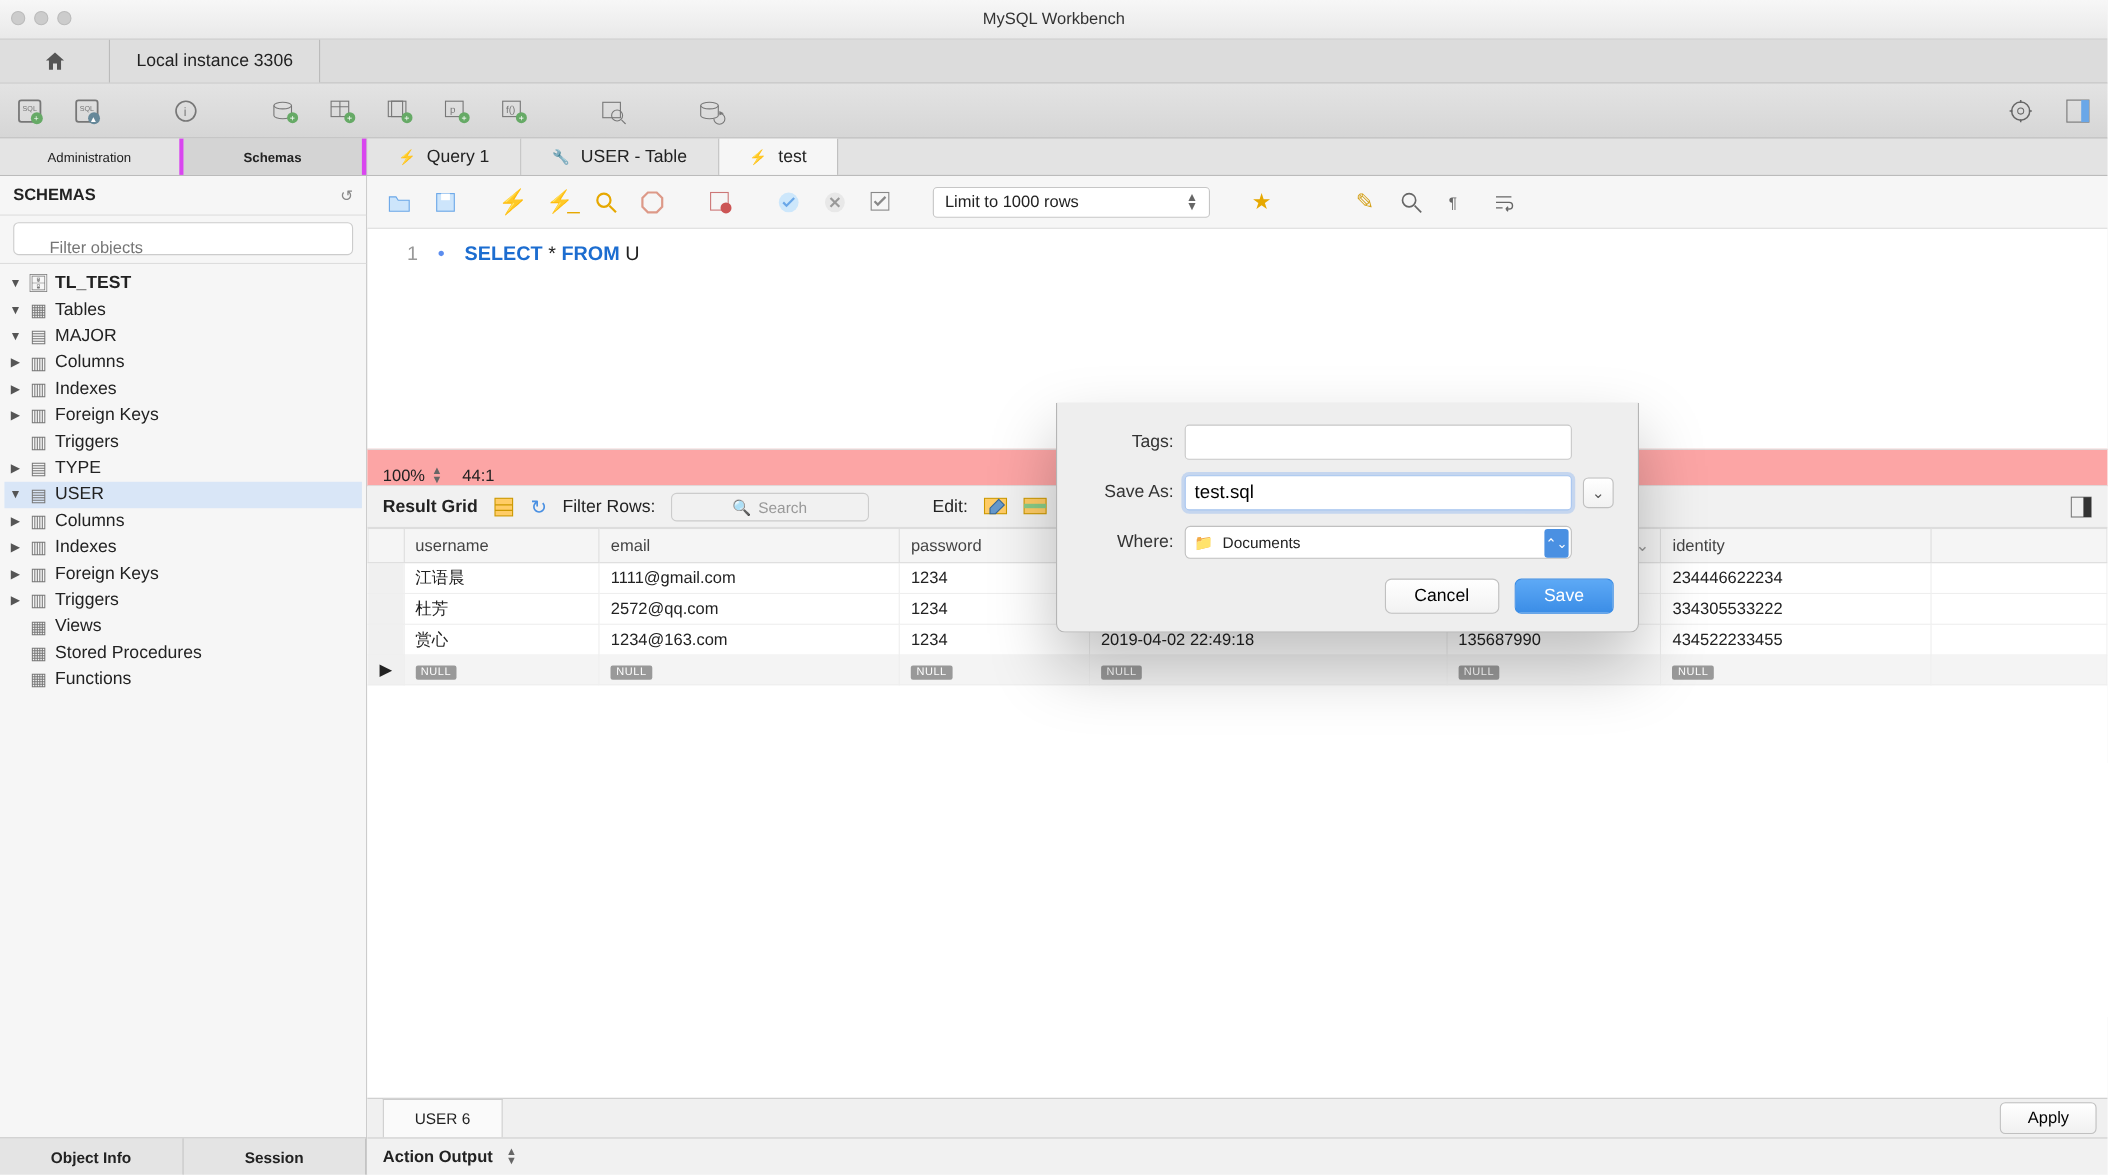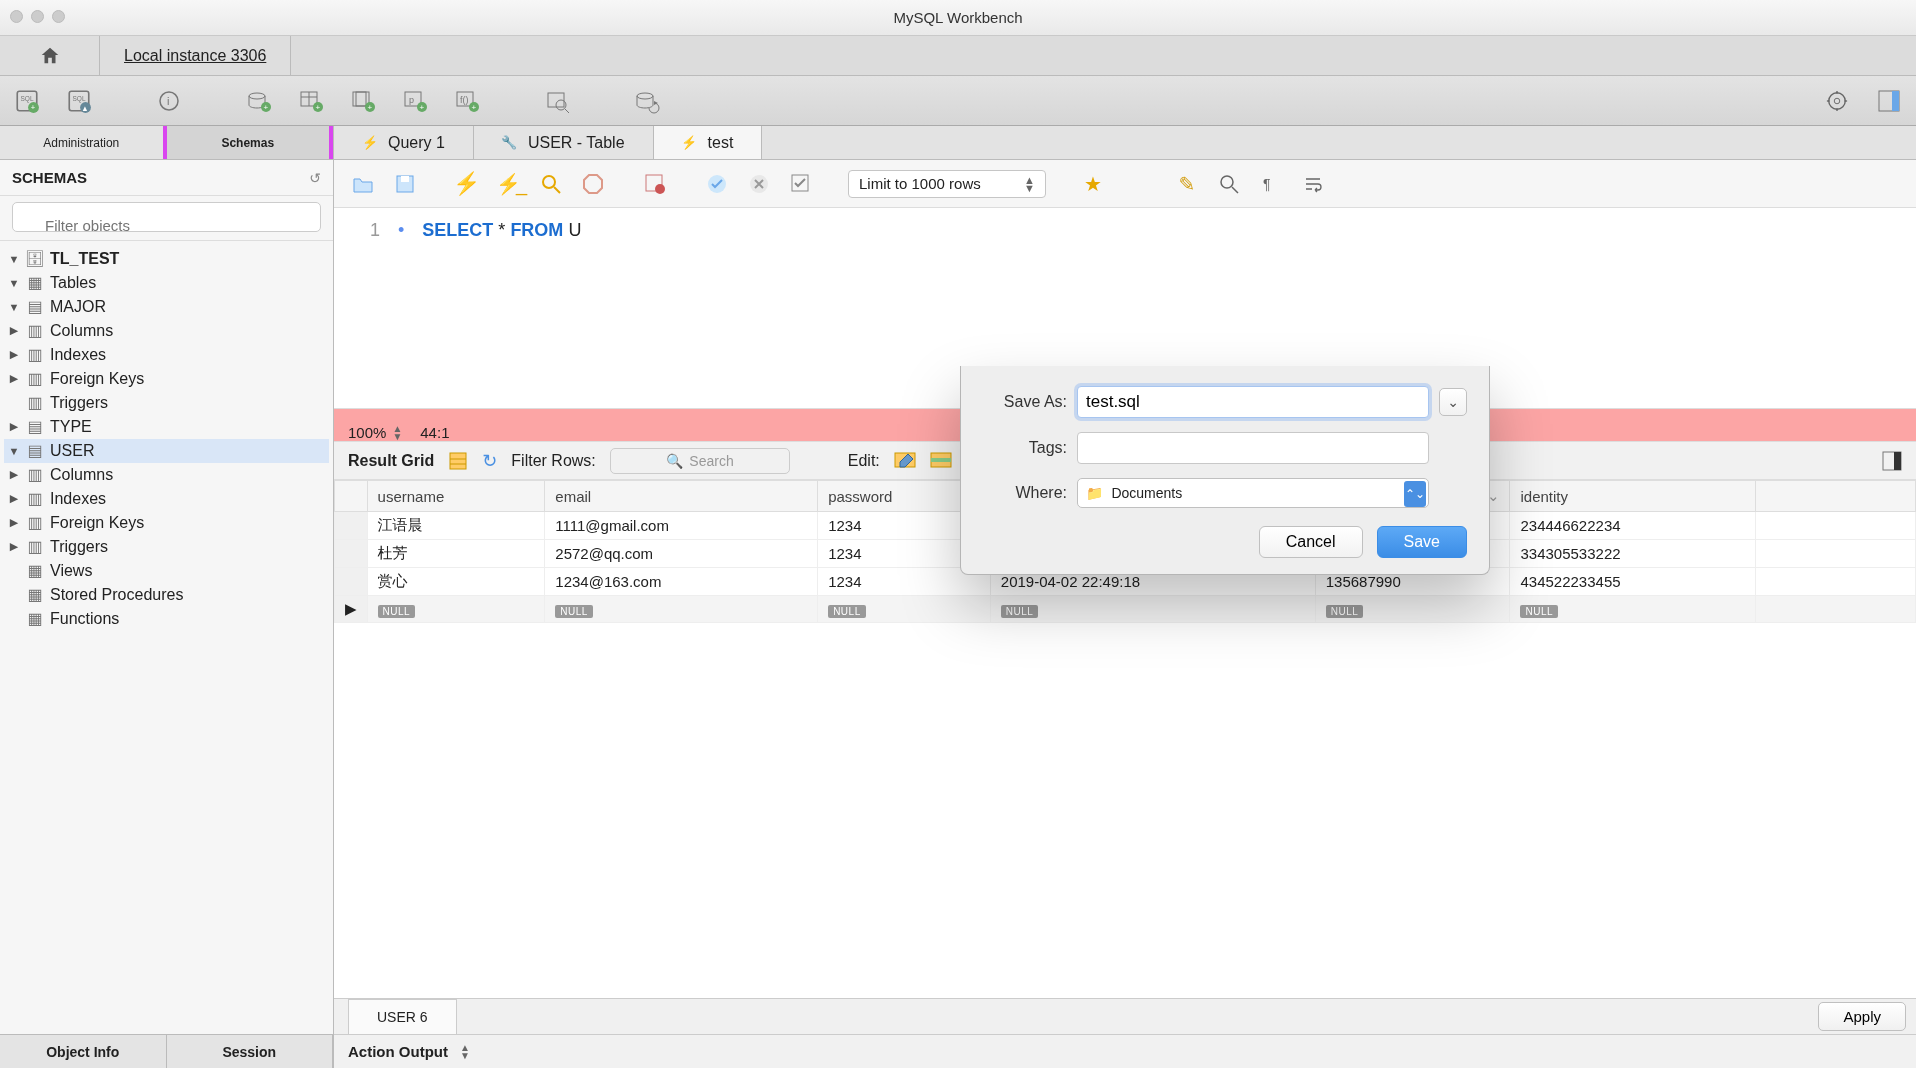--- a/index.html
+++ b/index.html
@@ -5,21 +5,21 @@
   * { box-sizing: border-box; margin: 0; padding: 0; font-family: -apple-system, BlinkMacSystemFont, "Helvetica Neue", Arial, sans-serif; }
   body { background: #f0f0f0; font-size: 14px; color: #222; width: 1916px; height: 1068px; overflow: hidden; position: relative; }
 
   
   .titlebar { height: 36px; background: linear-gradient(#f7f7f7,#e9e9e9); border-bottom: 1px solid #c9c9c9; display:flex; align-items:center; justify-content:center; position:relative; }
   .traffic { position:absolute; left:10px; top:10px; display:flex; gap:8px; }
   .traffic span { width:13px; height:13px; border-radius:50%; background:#ccc; display:inline-block; border:1px solid #bbb; }
   .titlebar .title { font-size:15px; color:#333; }
 
   
-  .toptabs { height: 40px; background:#dcdcdc; border-bottom:1px solid #bbb; display:flex;text-decoration:underline; }
+  .toptabs { height: 40px; background:#dcdcdc; border-bottom:1px solid #bbb; display:flex; }
   .toptabs .tab { padding:0 24px; height:100%; display:flex; align-items:center; border-right:1px solid #bbb; font-size:16px; background:#dedede; }
   .toptabs .tab.home { width:100px; justify-content:center; }
   .toptabs .tab.home svg { width:22px; height:22px; }
 
   
   .main-toolbar { height:50px; background:linear-gradient(#e3e3e3,#d6d6d6); border-bottom:1px solid #aaa; display:flex; align-items:center; padding:0 10px; gap:18px; }
   .toolbtn { width:34px; height:34px; display:flex; align-items:center; justify-content:center; color:#555; border-radius:3px; }
   .tool-gap { width:20px; }
   .toolbar-spacer { flex:1; }
 
@@ -55,21 +55,21 @@
 
   
   .side-footer { height:34px; display:flex; border-top:1px solid #bbb; }
   .side-footer .sf { flex:1; display:flex; align-items:center; justify-content:center; border-right:1px solid #bbb; background:#e4e4e4; font-weight:600; }
 
   
   .editor-pane { flex:1; display:flex; flex-direction:column; background:#fff; position:relative; }
   .query-toolbar { height:48px; display:flex; align-items:center; padding:0 14px; gap:12px; background:#f6f6f6; border-bottom:1px solid #ddd; }
   .qtb { width:30px; height:30px; display:flex; align-items:center; justify-content:center; color:#666; }
   .q-sep { width:8px; }
-  .limit-select { width:198px; height:28px; border:1px solid #c6c6c6; border-radius:4px; background:#fff; padding:0 10px; font-size:15px; display:flex; align-items:center; justify-content:space-between; }
+  .limit-select { width:252px; height:28px; border:1px solid #c6c6c6; border-radius:4px; background:#fff; padding:0 10px; font-size:15px; display:flex; align-items:center; justify-content:space-between; }
 
   .editor-area { font-family: Menlo, Consolas, monospace; font-size:18px; padding:12px 16px; display:flex; gap:18px; height:200px; }
   .gutter { width:30px; text-align:right; color:#999; }
   .bullet { color:#5b8def; }
   .code { flex:1; }
   .kw { color:#1c6dd0; font-weight:600; }
 
   .status-strip { height:34px; border-top:1px solid #ddd; border-bottom:1px solid #ddd; display:flex; align-items:flex-end; padding:0 14px; gap:18px; font-size:15px; background:#fca5a5; }
   .status-strip .stepper { display:flex; align-items:center; gap:6px; }
 
@@ -586,31 +586,31 @@
       <button class="gf-btn">Apply</button>
     </div>
 
     <div class="action-footer">
       <span>Action Output</span>
       <span style="font-size:10px;line-height:8px;color:#666">▲<br>▼</span>
     </div>
 
     <div class="dialog-sheet">
       <div class="dlg-row">
+        <div class="dlbl">Tags:</div>
+        <input type="text" class="plain" style="margin-right: 38px;" value="">
+      </div>
+      <div class="dlg-row">
         <div class="dlbl">Save As:</div>
         <input type="text" value="test.sql" style="">
         <div class="expand-btn">
             <span>⌄</span>
           </div>
       </div>
       <div class="dlg-row">
-        <div class="dlbl">Tags:</div>
-        <input type="text" class="plain" style="margin-right: 38px;" value="">
-      </div>
-      <div class="dlg-row">
         <div class="dlbl">Where:</div>
         <div class="where-sel" style="margin-right:38px">
           <span class="folder">📁</span>
           <span>Documents</span>
           <span class="dd">⌃⌄</span>
         </div>
       </div>
       <div class="dlg-buttons">
         <button class="btn">Cancel</button>
         <button class="btn primary">Save</button>

